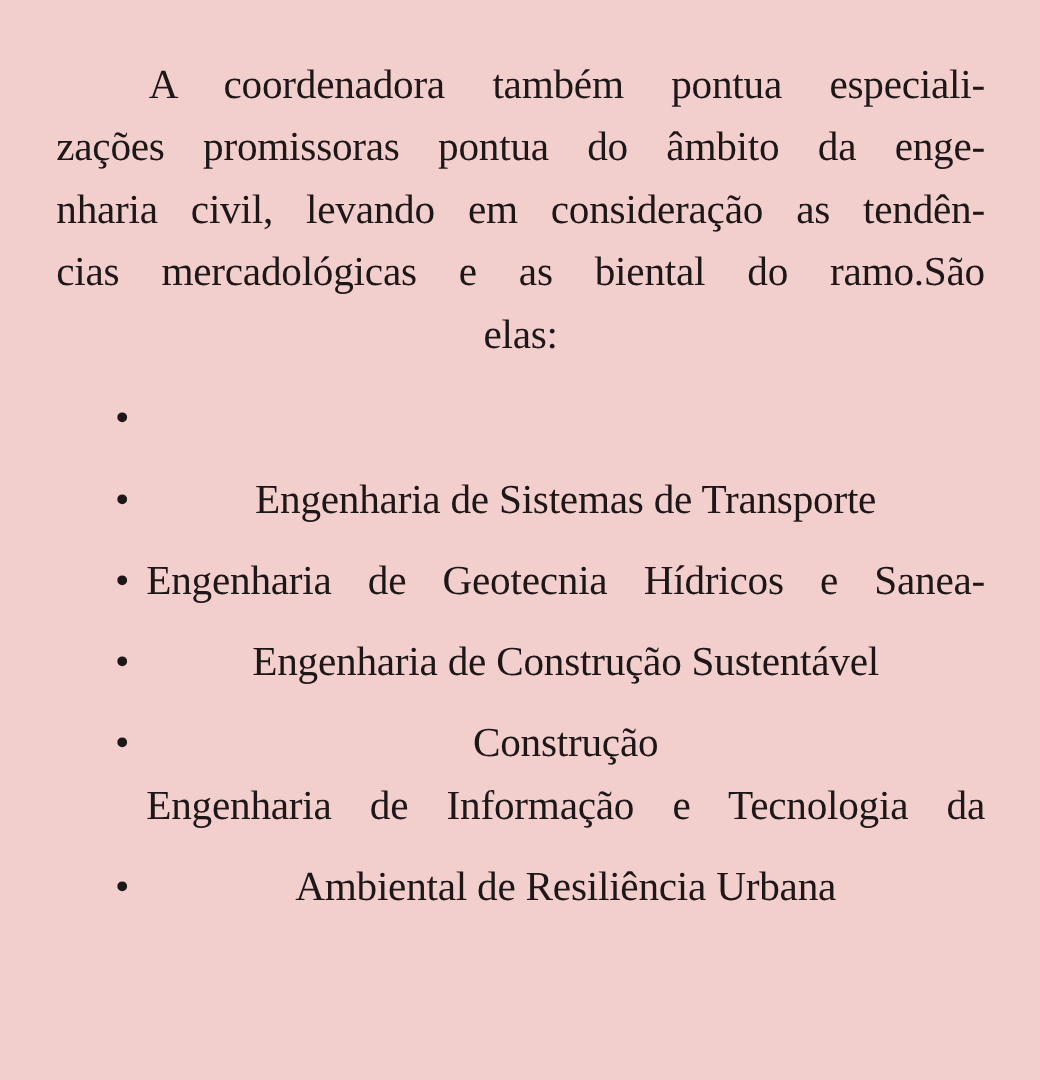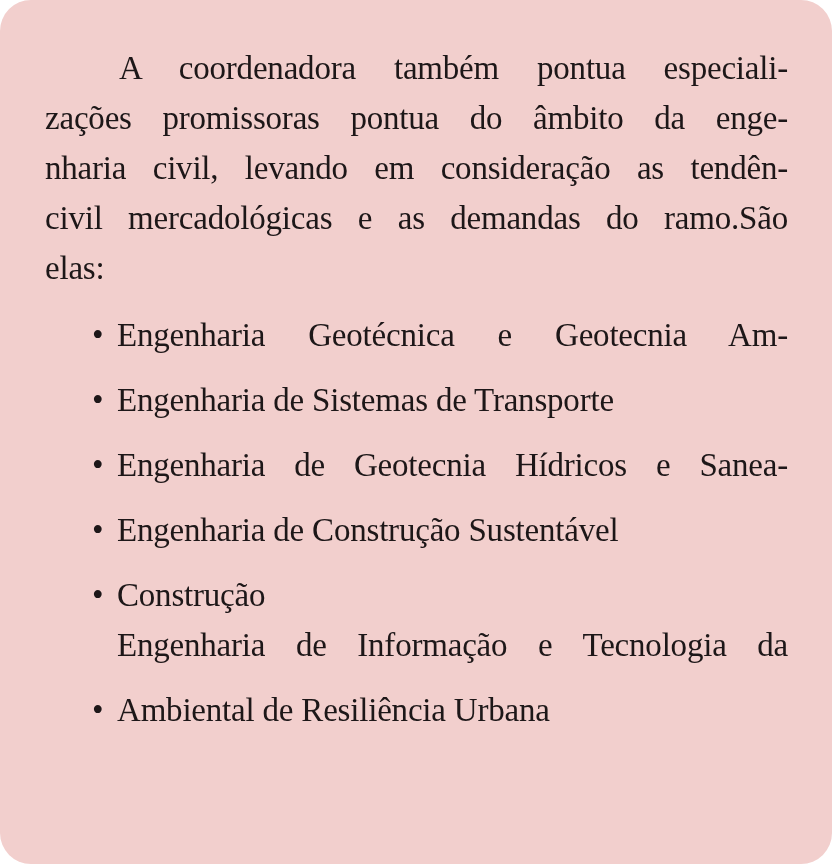--- a/index.html
+++ b/index.html
@@ -12,29 +12,28 @@
     height: 864px;
     box-sizing: border-box;
     background: #F2CFCD;
     color: #1D1718;
     font-family: "Liberation Serif", "DejaVu Serif", serif;
     font-size: 33px;
     line-height: 50px;
     letter-spacing: -0.2px;
     padding: 43px 44px 0 45px;
     overflow: hidden;
-    border-radius: 31px;
   }
   .paragraph {
     width: 100%;
   }
   .pline, .iline {
     height: 50px;
     overflow: hidden;
-    text-align: left;
+    text-align: center;
   }
   .just {
     text-align: justify;
     text-align-last: justify;
   }
   .indent {
     padding-left: 74px;
   }
   .list {
     list-style: none;
@@ -61,30 +60,29 @@
 </style>
 </head>
 <body>
 
 <div class="page">
 
   <div class="paragraph">
     <div class="pline just indent">A coordenadora também pontua especiali-</div>
     <div class="pline just">zações promissoras pontua do âmbito da enge-</div>
     <div class="pline just">nharia civil, levando em consideração as tendên-</div>
-    <div class="pline just">civil mercadológicas e as demandas do ramo.São</div>
+    <div class="pline just">cias mercadológicas e as biental do ramo.São</div>
     <div class="pline">elas:</div>
   </div>
 
   <ul class="list">
 
     <li class="item">
       <span class="marker">•</span>
       <div class="itext">
-        <div class="iline just">Engenharia Geotécnica e Geotecnia Am-</div>
       </div>
     </li>
 
     <li class="item">
       <span class="marker">•</span>
       <div class="itext">
         <div class="iline">Engenharia de Sistemas de Transporte</div>
       </div>
     </li>
 

